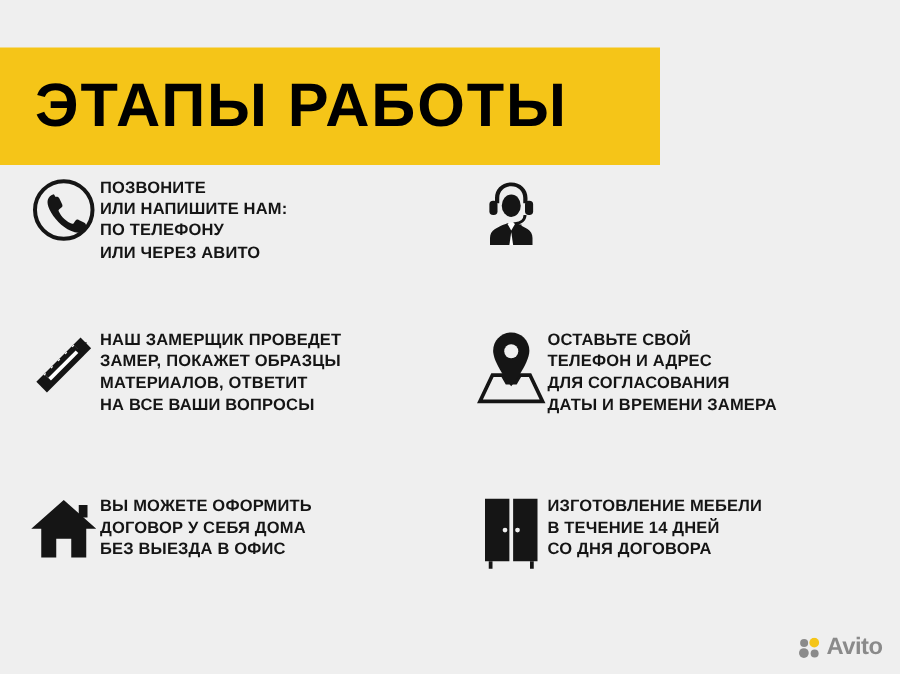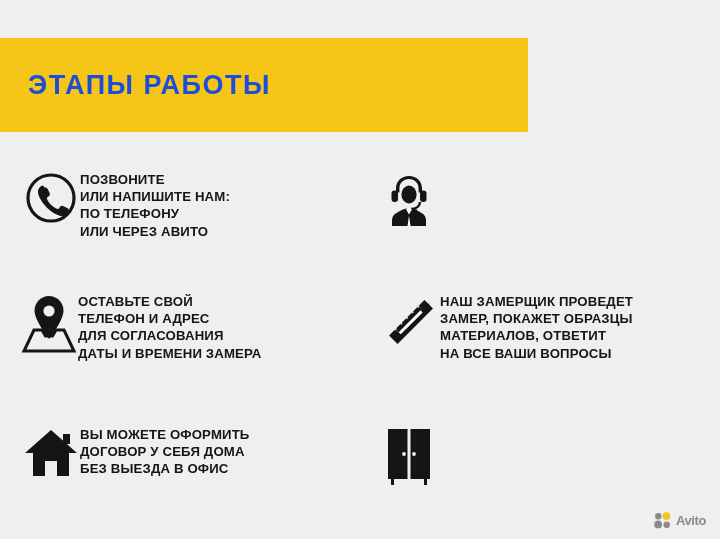--- a/index.html
+++ b/index.html
@@ -25,32 +25,32 @@
     left: 0;
     top: 38px;
     width: 528px;
     height: 94px;
     background: #f5c518;
     display: flex;
     align-items: center;
   }
   #poster-title {
     margin-left: 28px;
-    font-size: 27px;
+    font-size: 49px;
     font-weight: bold;
     letter-spacing: 1.5px;
-    color: #1d4ed8;
+    color: #000000;
     font-family: "Liberation Sans", sans-serif;
     white-space: nowrap;
   }
   
   #steps-grid {
     position: absolute;
     left: 0;
-    top: 170px;
+    top: 140px;
     width: 720px;
     height: 340px;
   }
   .step-row {
     display: flex;
     width: 720px;
   }
   .step {
     display: flex;
     align-items: flex-start;
@@ -95,21 +95,21 @@
     display: flex;
     align-items: center;
     gap: 5px;
   }
   #watermark-logo {
     width: 17px;
     height: 17px;
     position: relative;
   }
   #watermark-text {
-    font-size: 13px;
+    font-size: 19px;
     font-weight: bold;
     color: #8a8a8a;
     letter-spacing: -0.4px;
     font-family: "Liberation Sans", sans-serif;
   }
 </style>
 </head>
 <body>
 
 <div id="poster">
@@ -143,33 +143,20 @@
             <ellipse cx="27" cy="22.5" rx="7.6" ry="9" fill="#151515"></ellipse>
             <path d="M27 36.5c-3.3 0-6.2.9-8.6 2.3L14 41.2c-2.6 1.6-4 4.1-4 7.1V54h34v-5.7c0-3-1.4-5.5-4-7.1l-4.4-2.4c-2.4-1.4-5.3-2.3-8.6-2.3z" fill="#151515"></path>
             <path d="M24 37.2l3 5.2 3-5.2-1.6-1.2h-2.8z" fill="#ffffff"></path>
             <path d="M27 43.5l1.5 10.5h-3z" fill="#ffffff"></path>
           </svg>
         </div>
       </div>
     </div>
 
     <div class="step-row row-2">
-      <div class="step right">
-        <div class="step-icon">
-          <svg width="56" height="60" viewBox="0 0 56 60" aria-hidden="true">
-            <path d="M13 36L3 57h50L43 36h-8l-3.5 6h-7L21 36z" fill="none" stroke="#151515" stroke-width="3"></path>
-            <path d="M28 2c-8 0-14.5 6.5-14.5 14.6C13.5 27 28 45 28 45s14.5-18 14.5-28.4C42.5 8.5 36 2 28 2z" fill="#151515"></path>
-            <circle cx="28" cy="17" r="5.6" fill="#efefef"></circle>
-          </svg>
-        </div>
-        <div class="step-text">ОСТАВЬТЕ СВОЙ
-ТЕЛЕФОН И АДРЕС
-ДЛЯ  СОГЛАСОВАНИЯ
-ДАТЫ И ВРЕМЕНИ ЗАМЕРА</div>
-      </div>
       <div class="step left">
         <div class="step-icon">
           <svg width="56" height="56" viewBox="0 0 56 56" aria-hidden="true">
             <g transform="rotate(-45 28 28)">
               <rect x="3" y="22" width="50" height="12" fill="#151515"></rect>
               <g fill="#ffffff">
                 <rect x="11" y="22" width="2" height="5"></rect>
                 <rect x="19" y="22" width="2" height="7"></rect>
                 <rect x="27" y="22" width="2" height="5"></rect>
                 <rect x="35" y="22" width="2" height="7"></rect>
@@ -182,20 +169,33 @@
               <rect x="23" y="44" width="10" height="5" fill="#151515"></rect>
               <rect x="26.5" y="13" width="3" height="31" fill="#ffffff"></rect>
             </g>
           </svg>
         </div>
         <div class="step-text">НАШ ЗАМЕРЩИК ПРОВЕДЕТ
 ЗАМЕР, ПОКАЖЕТ ОБРАЗЦЫ
 МАТЕРИАЛОВ, ОТВЕТИТ
 НА ВСЕ ВАШИ ВОПРОСЫ</div>
       </div>
+      <div class="step right">
+        <div class="step-icon">
+          <svg width="56" height="60" viewBox="0 0 56 60" aria-hidden="true">
+            <path d="M13 36L3 57h50L43 36h-8l-3.5 6h-7L21 36z" fill="none" stroke="#151515" stroke-width="3"></path>
+            <path d="M28 2c-8 0-14.5 6.5-14.5 14.6C13.5 27 28 45 28 45s14.5-18 14.5-28.4C42.5 8.5 36 2 28 2z" fill="#151515"></path>
+            <circle cx="28" cy="17" r="5.6" fill="#efefef"></circle>
+          </svg>
+        </div>
+        <div class="step-text">ОСТАВЬТЕ СВОЙ
+ТЕЛЕФОН И АДРЕС
+ДЛЯ  СОГЛАСОВАНИЯ
+ДАТЫ И ВРЕМЕНИ ЗАМЕРА</div>
+      </div>
     </div>
 
     <div class="step-row row-3">
       <div class="step left">
         <div class="step-icon">
           <svg width="56" height="52" viewBox="0 0 56 52" aria-hidden="true">
             <path d="M28 3L2 26h8v23h12V34h12v15h12V26h8z" fill="#151515"></path>
             <rect x="40" y="7" width="7" height="10" fill="#151515"></rect>
           </svg>
         </div>
@@ -207,20 +207,23 @@
         <div class="step-icon">
           <svg width="52" height="60" viewBox="0 0 52 60" aria-hidden="true">
             <rect x="5" y="2" width="19.5" height="50" fill="#151515"></rect>
             <rect x="27.5" y="2" width="19.5" height="50" fill="#151515"></rect>
             <circle cx="21" cy="27" r="1.9" fill="#efefef"></circle>
             <circle cx="31" cy="27" r="1.9" fill="#efefef"></circle>
             <rect x="8" y="52" width="3" height="6" fill="#151515"></rect>
             <rect x="41" y="52" width="3" height="6" fill="#151515"></rect>
           </svg>
         </div>
+        <div class="step-text">ИЗГОТОВЛЕНИЕ МЕБЕЛИ
+В ТЕЧЕНИЕ 14 ДНЕЙ
+СО ДНЯ ДОГОВОРА</div>
       </div>
     </div>
 
   </div>
 
   <div id="watermark">
     <div id="watermark-logo">
       <svg width="17" height="17" viewBox="0 0 17 17" aria-hidden="true">
         <circle cx="4.3" cy="4.3" r="3.2" fill="#8a8a8a"></circle>
         <circle cx="12.4" cy="4.1" r="3.9" fill="#f5c518"></circle>

